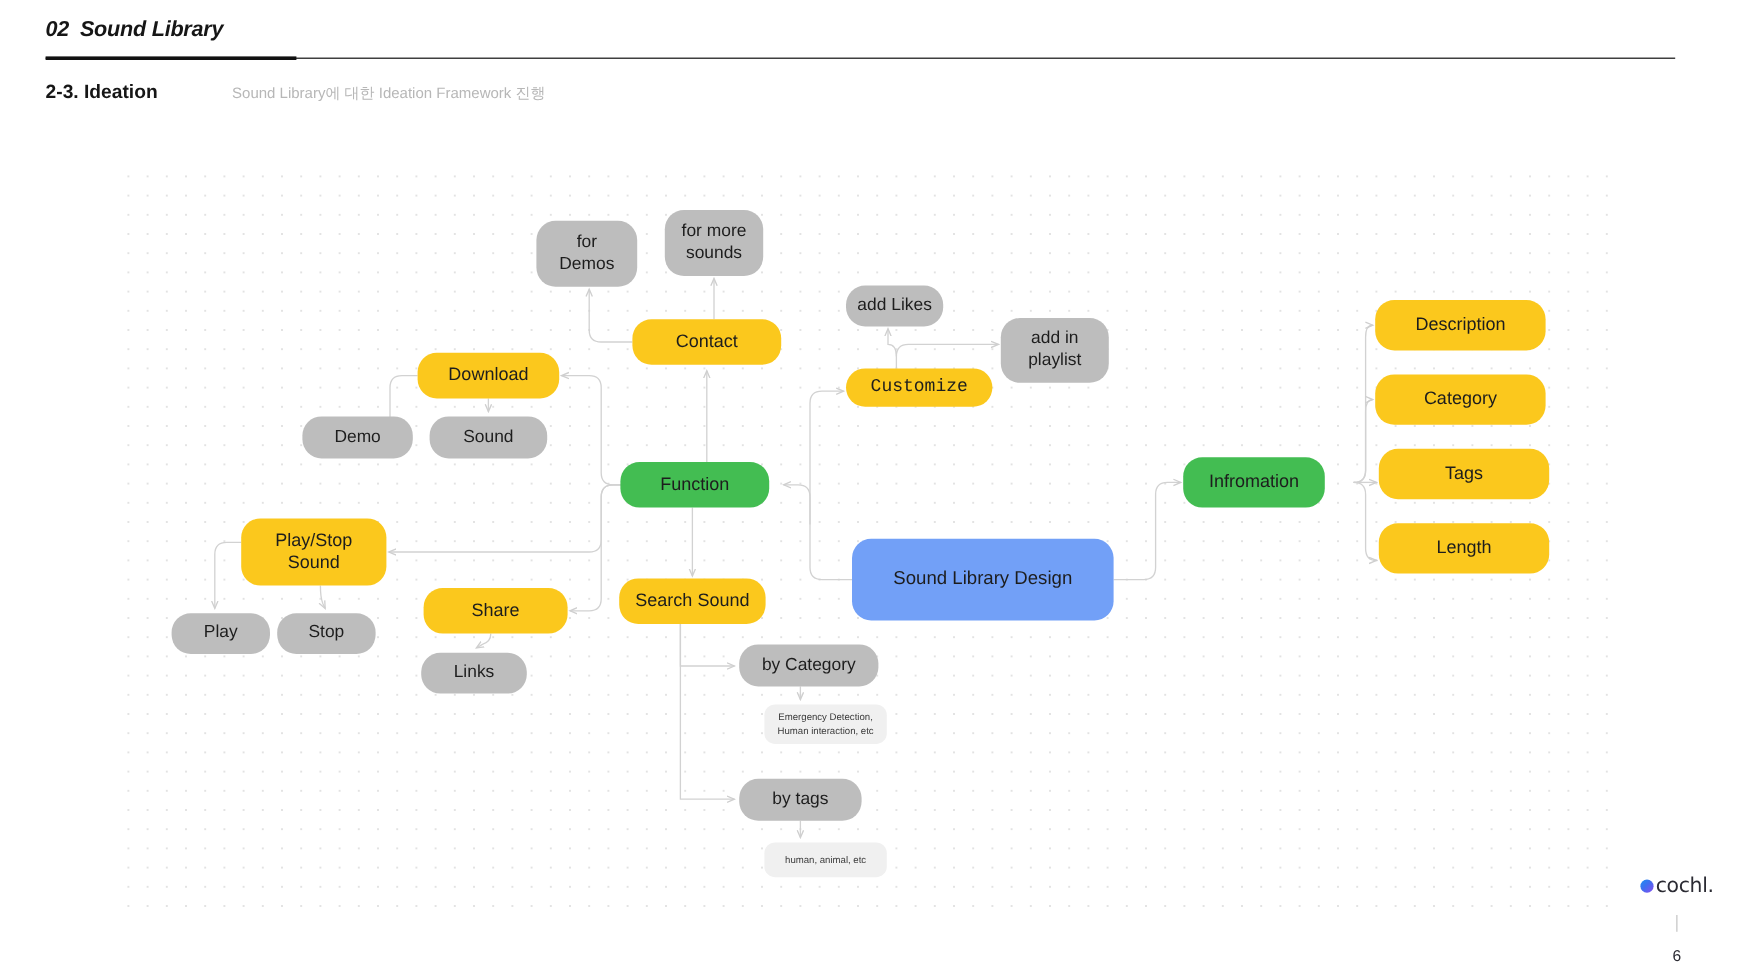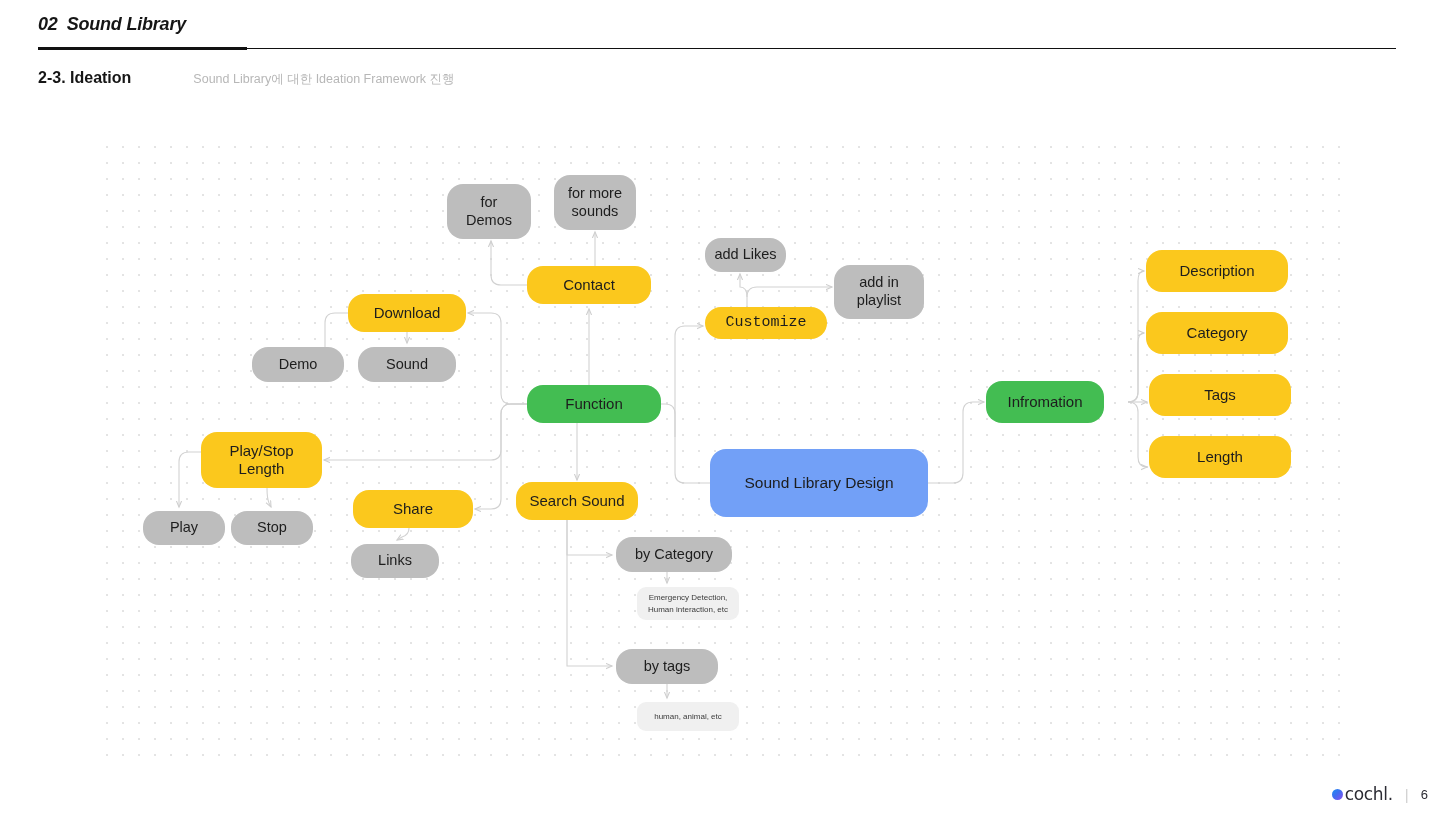--- a/index.html
+++ b/index.html
@@ -112,20 +112,21 @@
   .node.s-sm  { font-size: 8px; line-height: 1.5; }
   .node.s-hero{ font-size: 15.5px; }
 
   
   .footer {
     position: absolute;
     right: 20px; bottom: 12px;
     display: flex;
     align-items: center;
     gap: 12px;
+    flex-direction: column;
   }
   .logo {
     display: flex;
     align-items: center;
     gap: 2px;
   }
   .logo-dot {
     width: 11px; height: 11px;
     border-radius: 50%;
     background: linear-gradient(135deg, #1b8ef2 0%, #3f6ef0 45%, #8b4df0 100%);
@@ -224,29 +225,29 @@
         <div class="node gray s-md" style="left: 457px; top: 38px; width: 82px; height: 55px;">for more
 sounds</div>
         <div class="node yellow s-lg" style="left: 430px; top: 129px; width: 124px; height: 38px;">Contact</div>
         <div class="node gray s-md" style="left: 608px; top: 101px; width: 81px; height: 34px;">add Likes</div>
         <div class="node gray s-md" style="left: 737px; top: 128px; width: 90px; height: 54px;">add in
 playlist</div>
         <div class="node yellow s-lg" style="left: 608px; top: 170px; width: 122px; height: 32px; font-family: Liberation Mono, monospace;">Customize</div>
         <div class="node yellow s-lg" style="left: 251px; top: 157px; width: 118px; height: 38px;">Download</div>
         <div class="node gray s-md" style="left: 155px; top: 210px; width: 92px; height: 35px;">Demo</div>
         <div class="node gray s-md" style="left: 261px; top: 210px; width: 98px; height: 35px;">Sound</div>
-        <div class="node green s-lg" style="left: 430px; top: 248px; width: 134px; height: 38px;">Function</div>
+        <div class="node green s-lg" style="left: 420px; top: 248px; width: 124px; height: 38px;">Function</div>
         <div class="node green s-lg" style="left: 889px; top: 244px; width: 118px; height: 42px;">Infromation</div>
         <div class="node yellow s-lg" style="left: 1049px; top: 113px; width: 142px; height: 42px;">Description</div>
         <div class="node yellow s-lg" style="left: 1049px; top: 175px; width: 142px; height: 42px;">Category</div>
         <div class="node yellow s-lg" style="left: 1052px; top: 237px; width: 142px; height: 42px;">Tags</div>
         <div class="node yellow s-lg" style="left: 1052px; top: 299px; width: 142px; height: 42px;">Length</div>
         <div class="node blue s-hero" style="left: 613px; top: 312px; width: 218px; height: 68px;">Sound Library Design</div>
         <div class="node yellow s-lg" style="left: 104px; top: 295px; width: 121px; height: 56px;">Play/Stop
-Length</div>
+Sound</div>
         <div class="node gray s-md" style="left: 46px; top: 374px; width: 82px; height: 34px;">Play</div>
         <div class="node gray s-md" style="left: 134px; top: 374px; width: 82px; height: 34px;">Stop</div>
         <div class="node yellow s-lg" style="left: 256px; top: 353px; width: 120px; height: 38px;">Share</div>
         <div class="node gray s-md" style="left: 254px; top: 407px; width: 88px; height: 34px;">Links</div>
         <div class="node yellow s-lg" style="left: 419px; top: 345px; width: 122px; height: 38px;">Search Sound</div>
         <div class="node gray s-md" style="left: 519px; top: 400px; width: 116px; height: 35px;">by Category</div>
         <div class="node faint s-sm" style="left: 519px; top: 450px; width: 102px; height: 33px; border-radius: 9px;">Emergency Detection,
 Human interaction, etc</div>
         <div class="node gray s-md" style="left: 519px; top: 512px; width: 102px; height: 35px;">by tags</div>
         <div class="node faint s-sm" style="left: 519px; top: 565px; width: 102px; height: 29px; border-radius: 9px;">human, animal, etc</div>

